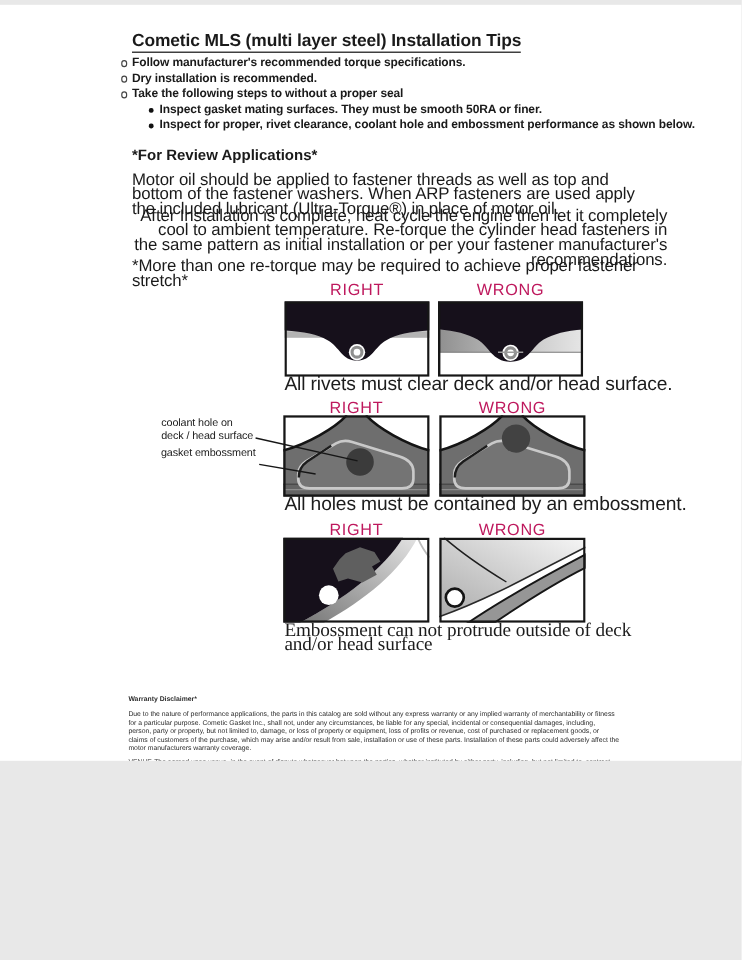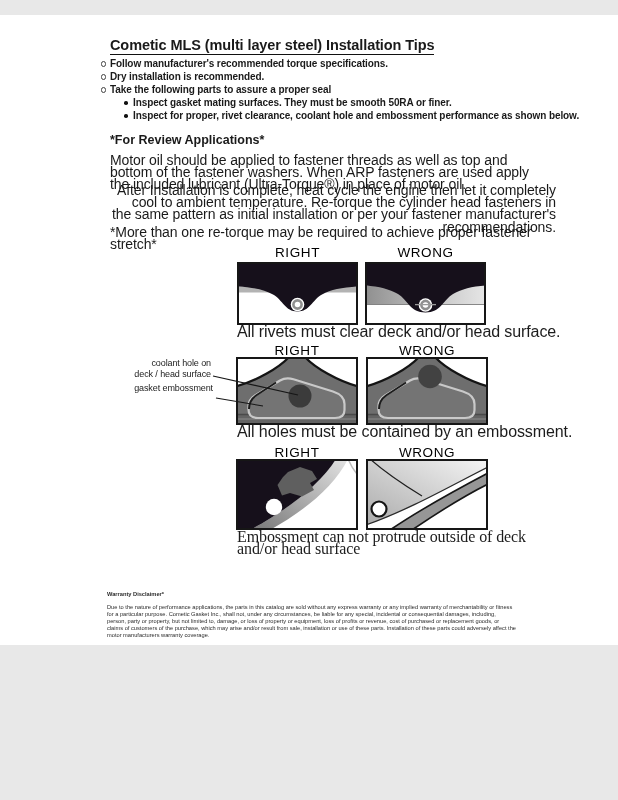--- a/index.html
+++ b/index.html
@@ -1,18 +1,18 @@
 <!DOCTYPE html>
 <html><head>
 <meta charset="utf-8">
 <style>
   html,body{margin:0;padding:0;background:#e8e8e8;}
   .page{
     position:relative;width:618px;height:630px;background:#ffffff;overflow:hidden;
-    font-family:"Liberation Sans",sans-serif;color:#1a1a1a;margin:15px auto;
+    font-family:"Liberation Sans",sans-serif;color:#1a1a1a;margin:4px auto;
   }
   .abs{position:absolute;}
   
   .title{
     left:110px;top:22px;font-size:14.5px;font-weight:bold;letter-spacing:-0.1px;
     border-bottom:1.6px solid #111;padding-bottom:1px;
   }
   
   .bullets{left:100px;top:42px;font-size:10px;line-height:13px;letter-spacing:-0.1px;font-weight:bold;}
   .b1{position:relative;padding-left:10px;}
@@ -21,43 +21,43 @@
   .b2{position:relative;padding-left:10px;margin-left:23px;}
   .b2::before{content:"";position:absolute;left:1px;top:5px;width:3.6px;height:3.6px;
     background:#111;border-radius:50%;}
   
   .diesel-h{left:110px;top:118px;font-size:12.5px;font-weight:bold;}
   .para{font-size:14px;line-height:12.2px;letter-spacing:-0.1px;}
   .p1{left:110px;top:139px;width:440px;}
   .p2{left:110px;top:169px;width:446px;text-align:right;}
   .p3{left:110px;top:211px;width:460px;}
   
-  .dg-label{font-size:13.5px;color:#000000;text-align:center;letter-spacing:0.6px;width:121px;}
+  .dg-label{font-size:13.5px;color:#be185d;text-align:center;letter-spacing:0.6px;width:121px;}
   .caption{font-size:16px;color:#1c1c1c;letter-spacing:-0.1px;white-space:pre-line;line-height:11.5px;}
   svg.box{display:block;}
-  .callout{font-size:9px;color:#1c1c1c;text-align:right;white-space:pre-line;line-height:11px;letter-spacing:-0.1px;}
+  .callout{font-size:9px;color:#1c1c1c;white-space:pre-line;line-height:11px;letter-spacing:-0.1px;}
   
   .legal{left:107px;top:576px;width:409px;font-size:5.7px;line-height:6.9px;color:#2b2b2b;letter-spacing:0;}
   .legal p{margin:0 0 6px 0;}
   .legal p.tight{margin-bottom:0;}
   .legal .lh{font-weight:bold;}
   
   .footer-code{left:389px;top:784px;font-size:10px;color:#2b2b2b;letter-spacing:0.2px;}
 </style>
 </head>
 <body>
 
 <div class="page">
 
   <div class="abs title">Cometic MLS (multi layer steel) Installation Tips</div>
 
   <div class="abs bullets">
     <div class="b1">Follow manufacturer's recommended torque specifications.</div>
     <div class="b1">Dry installation is recommended.</div>
-    <div class="b1">Take the following parts to assure a proper seal</div>
+    <div class="b1">Take the following steps to without a proper seal</div>
     <div class="b2">Inspect gasket mating surfaces.  They must be smooth 50RA or finer.</div>
     <div class="b2">Inspect for proper, rivet clearance, coolant hole and embossment performance as shown below.</div>
   </div>
 
   <div class="abs diesel-h">*For Review Applications*</div>
   <div class="abs para p1">Motor oil should be applied to fastener threads as well as top and bottom of the fastener washers. When ARP fasteners are used apply the included lubricant (Ultra-Torque®) in place of motor oil.</div>
   <div class="abs para p2">After Installation is complete, heat cycle the engine then let it completely cool to ambient temperature. Re-torque the cylinder head fasteners in the same pattern as initial installation or per your fastener manufacturer's recommendations.</div>
   <div class="abs para p3">*More than one re-torque may be required to achieve proper fastener stretch*</div>
 
   <div class="abs dg-label" style="left:237px;top:230px;">RIGHT</div>

